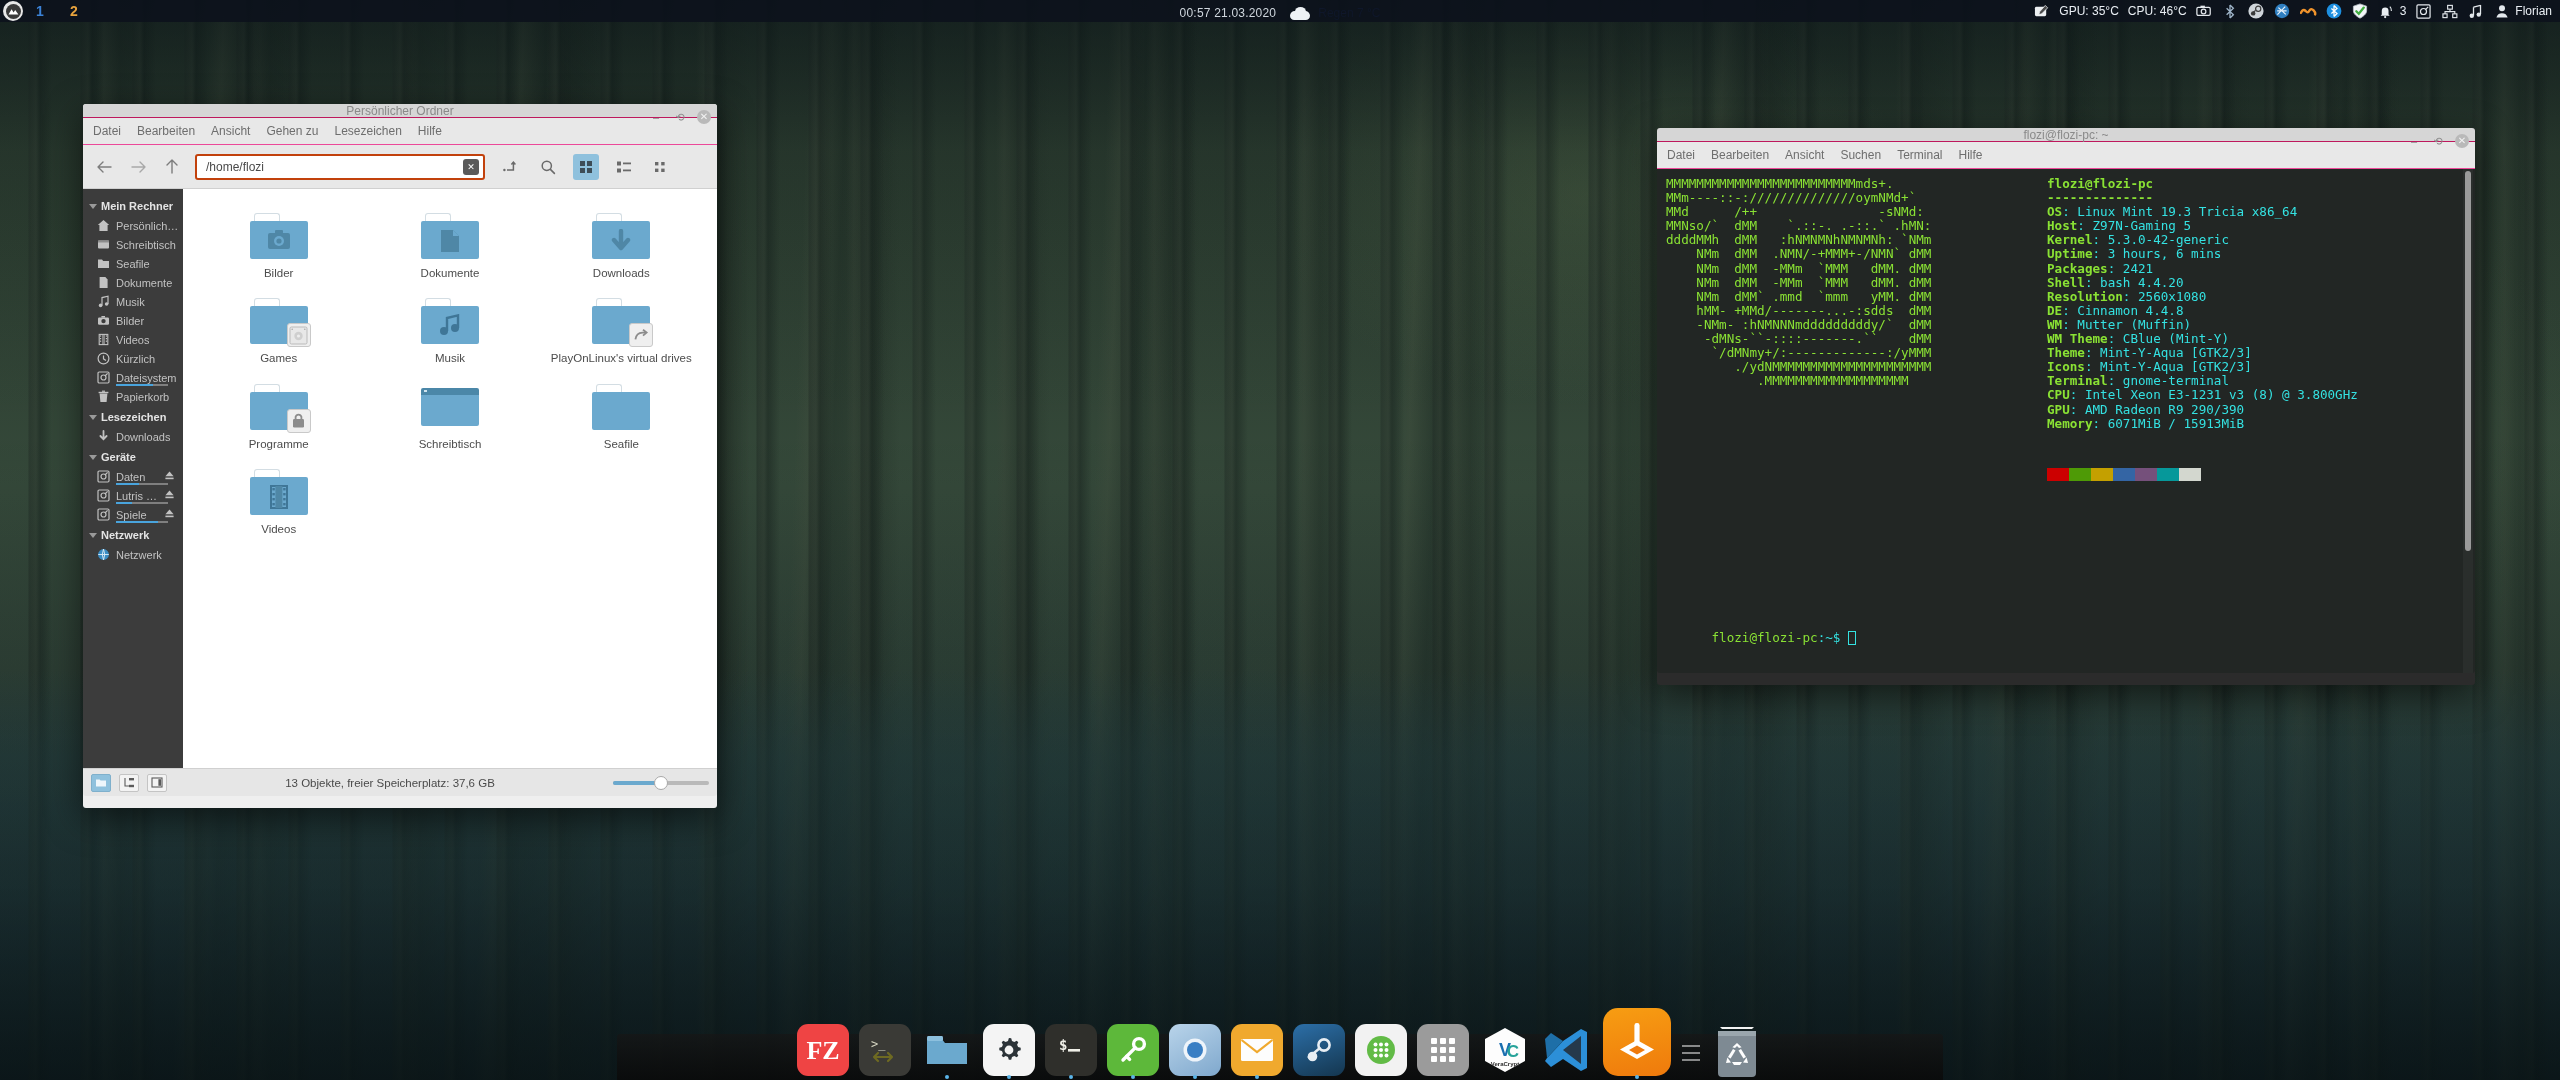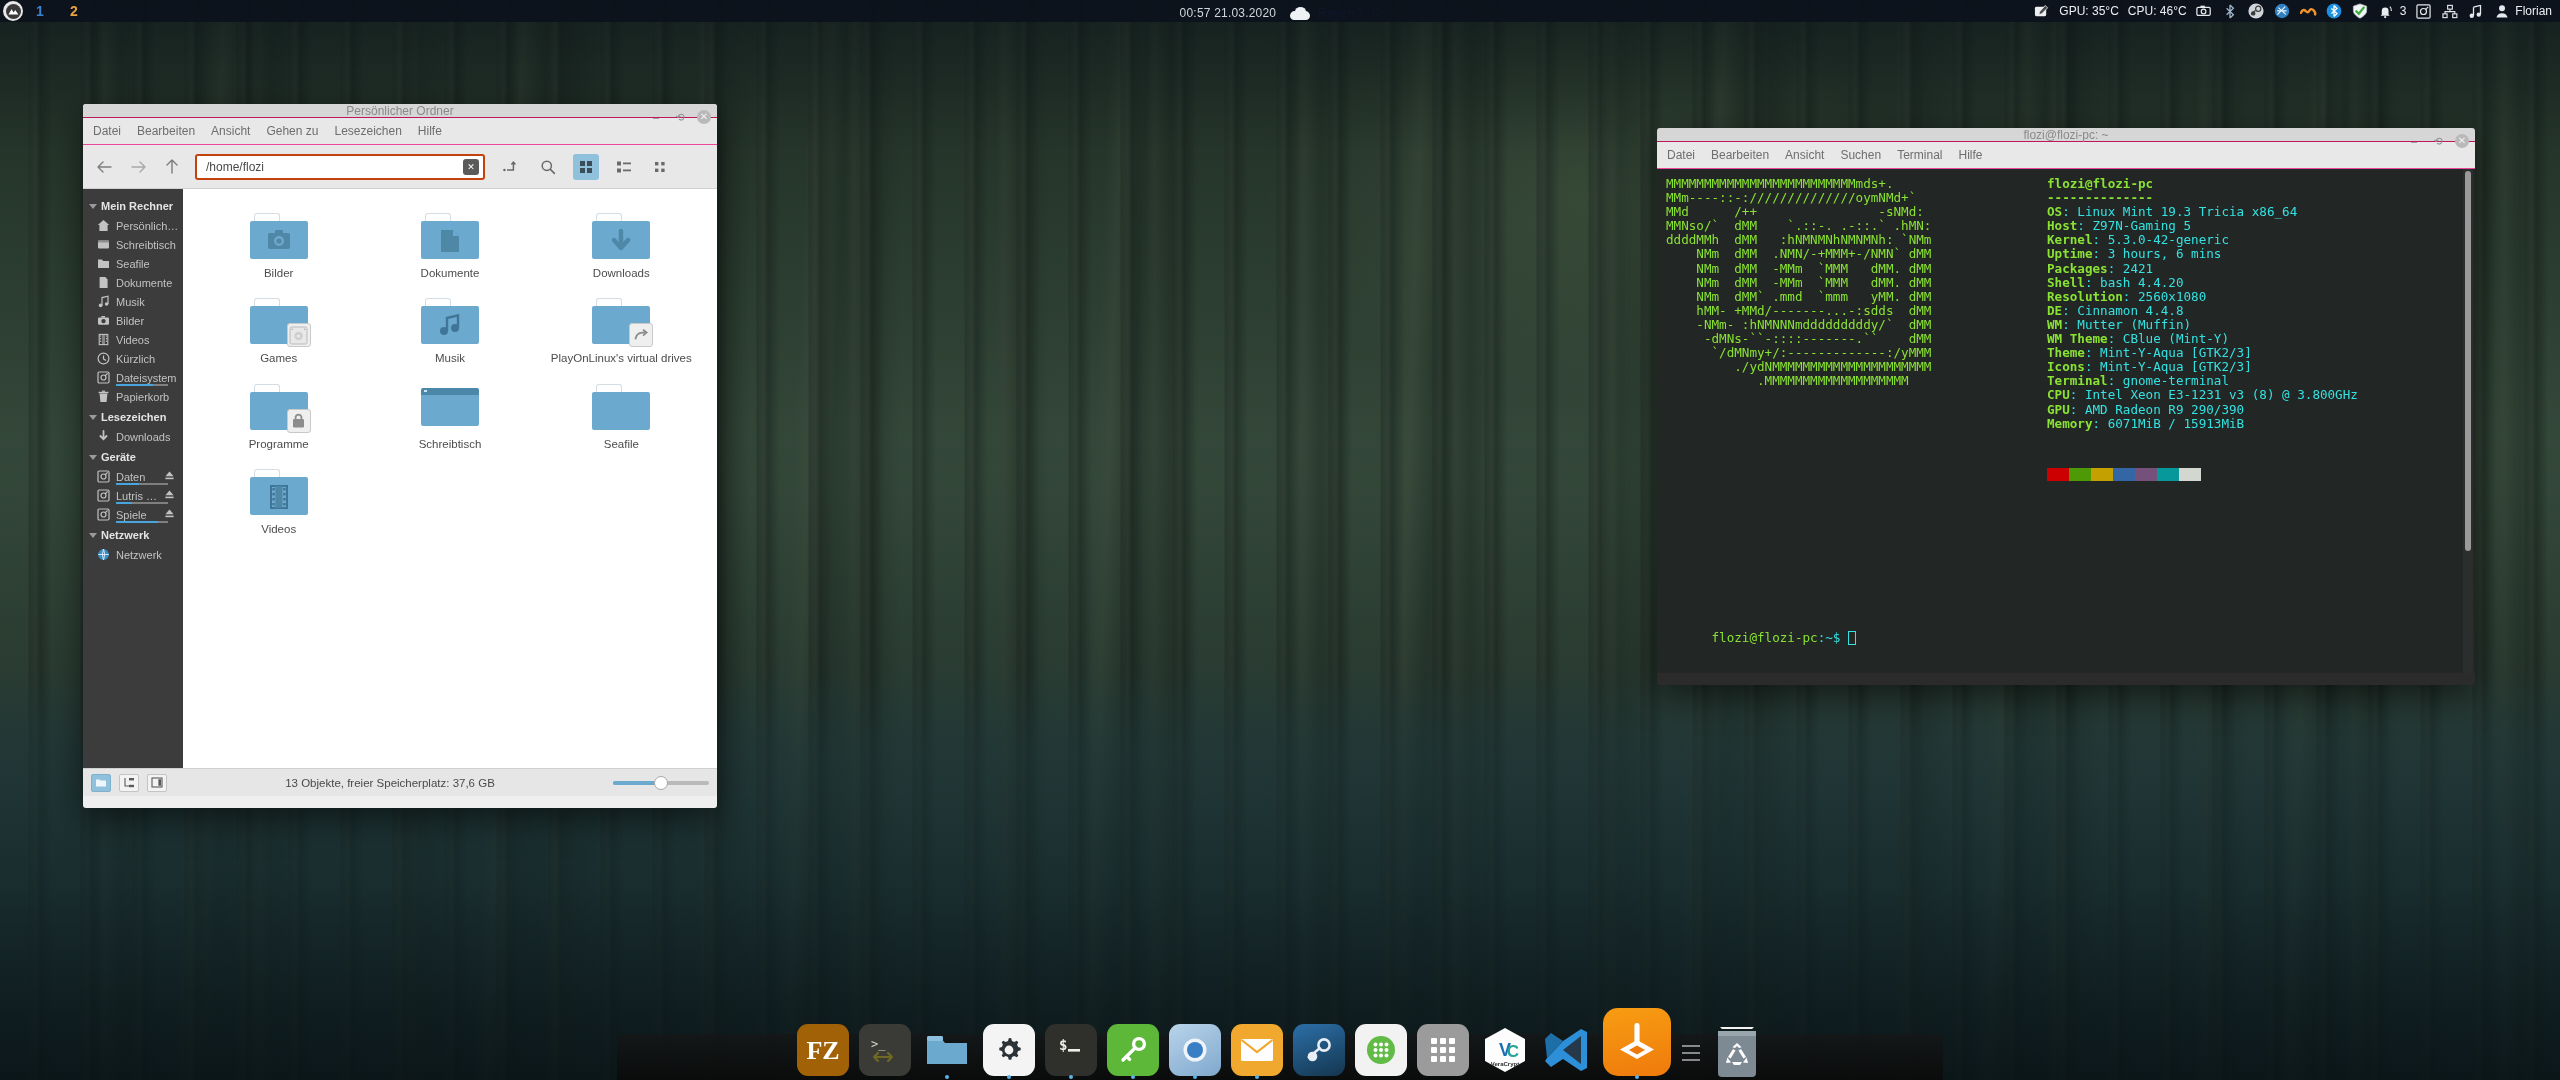--- a/index.html
+++ b/index.html
@@ -815,21 +815,21 @@
     <div class="prompt">
       <span>flozi@flozi-pc</span><span class="p2">:~$</span> <span class="cur"></span>
     </div>
     <div class="termscroll"><i></i></div>
   </div>
 </div>
 
 <div id="dock">
 
   <div class="dock-item">
-    <div class="sq" style="background:#a16207;">
+    <div class="sq" style="background:#ef4444;">
       <svg width="36" height="34" viewBox="0 0 36 34">
           <text x="18" y="26" font-family="Liberation Serif, serif" font-size="26" font-weight="bold" fill="#fff" text-anchor="middle">FZ</text>
         </svg>
     </div>
   </div>
 
   <div class="dock-item">
     <div class="sq" style="background:#3a3a36;">
       <svg width="34" height="30" viewBox="0 0 34 30">
           <text x="3" y="13" font-family="DejaVu Sans Mono, monospace" font-size="12" fill="#d6d6c2">&gt;_</text>

